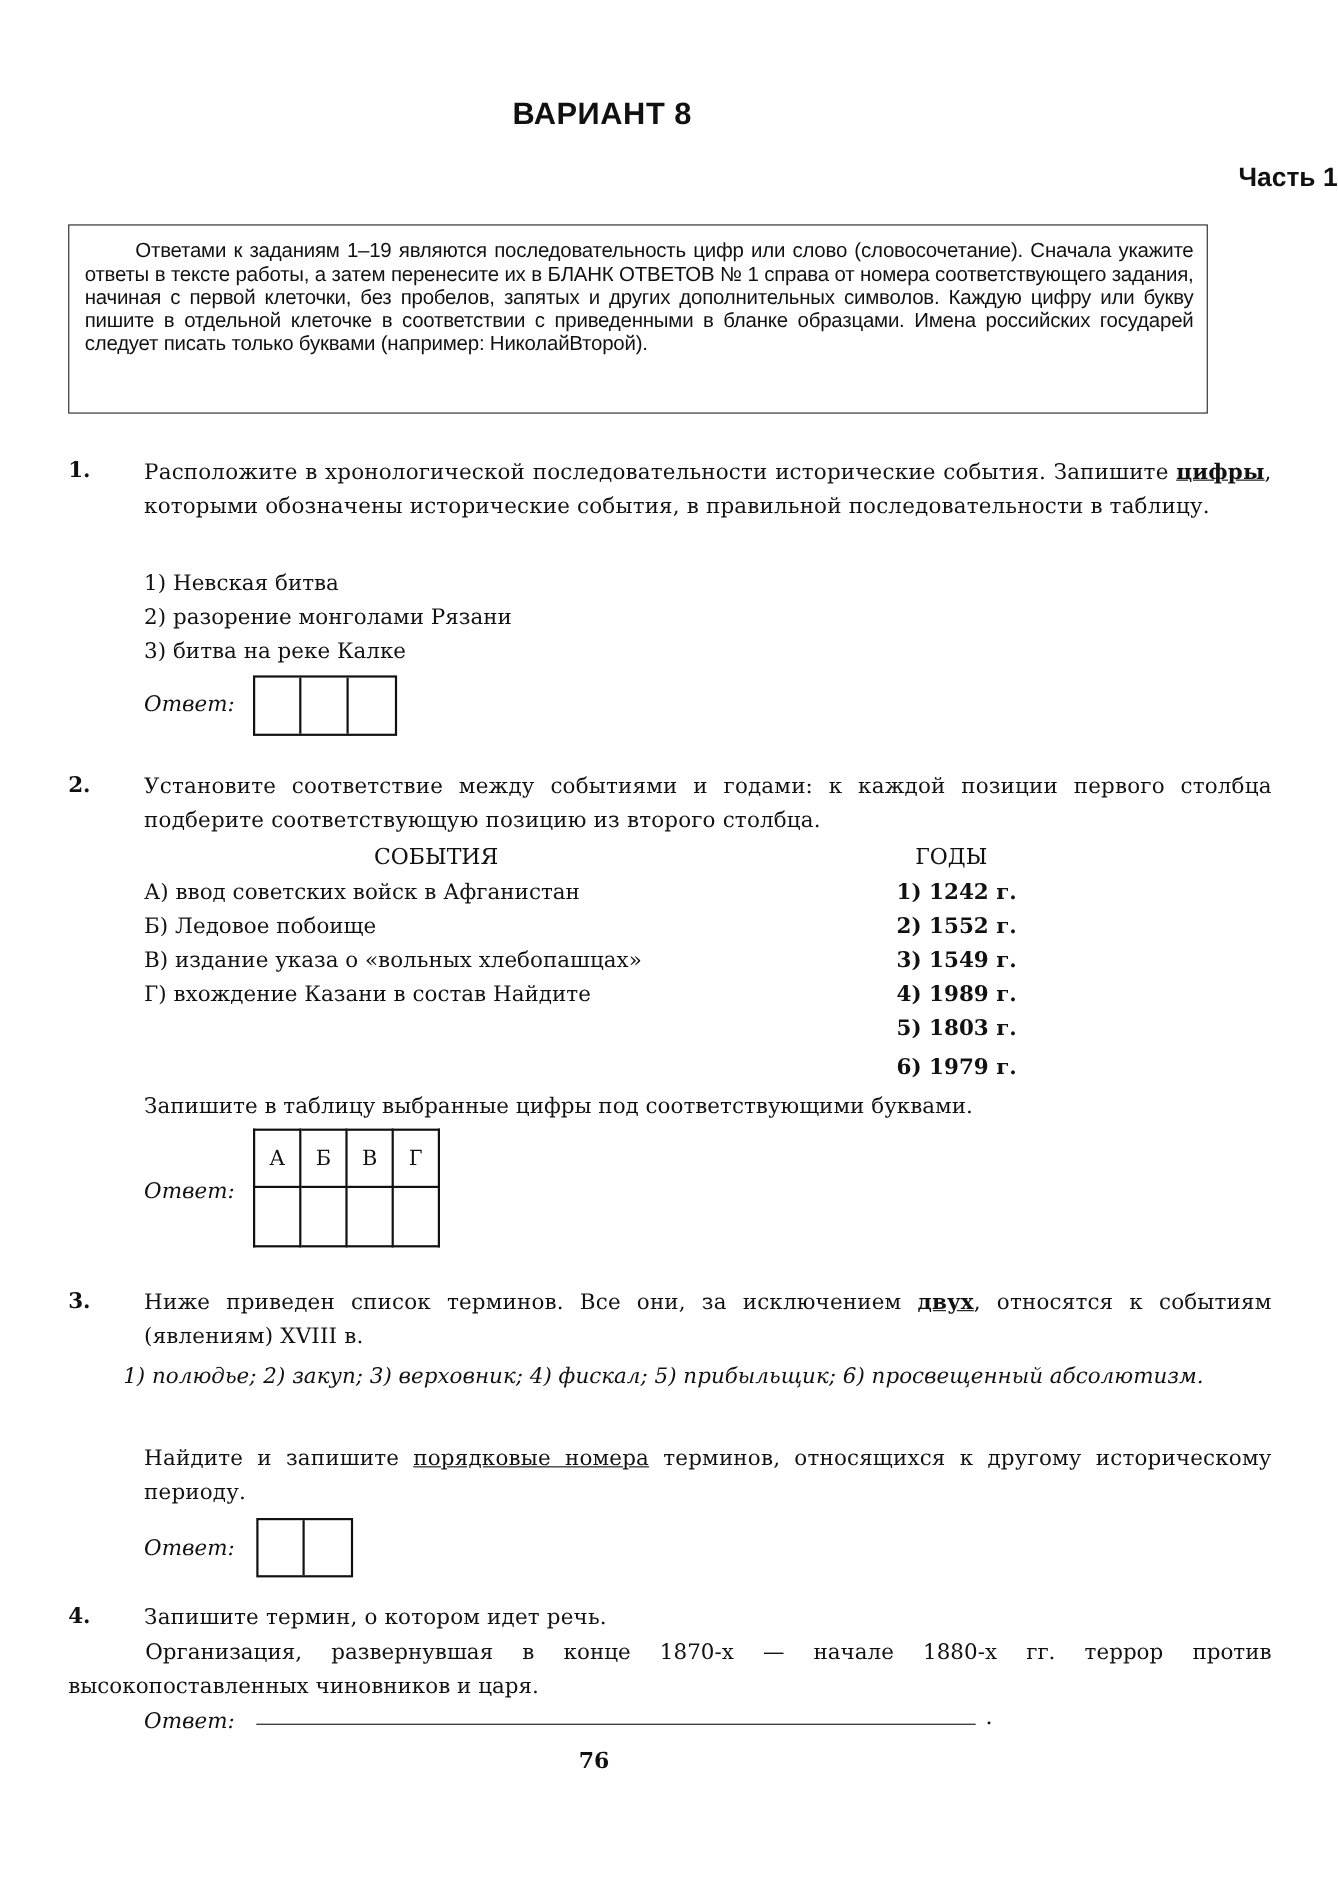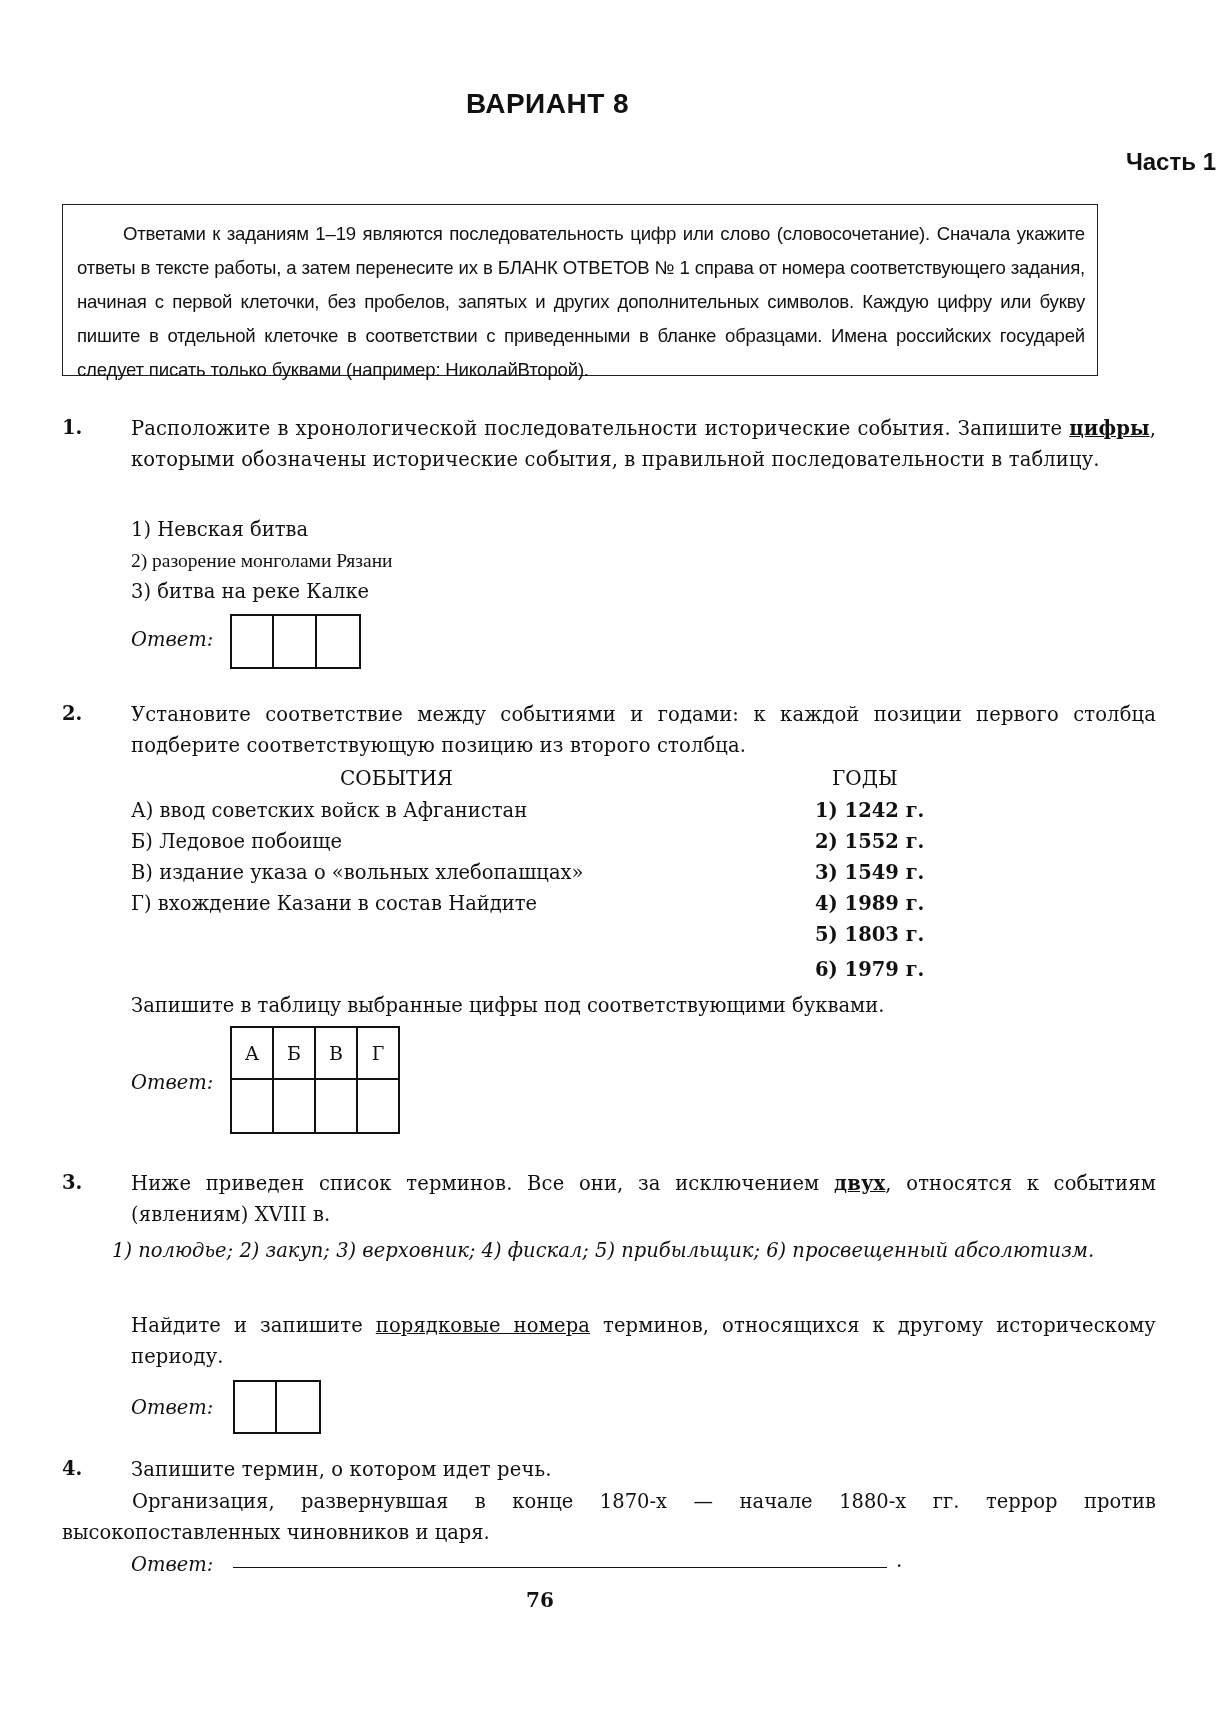--- a/index.html
+++ b/index.html
@@ -4,21 +4,21 @@
 <style>
   html, body { margin: 0; padding: 0; background: #ffffff; }
   body { width: 1216px; height: 1712px; position: relative; overflow: hidden; color: #111; }
   .page { position: absolute; left: 0; top: 0; width: 1216px; height: 1712px; }
   .sans { font-family: "Liberation Sans", "DejaVu Sans", sans-serif; }
   .serif { font-family: "DejaVu Serif", "Liberation Serif", serif; }
 
   .title { position: absolute; top: 88px; left: 0; width: 1095px; text-align: center; font-size: 28px; font-weight: bold; letter-spacing: 0.5px; }
   .subtitle { position: absolute; top: 148px; left: 0; width: 1216px; text-align: right; font-size: 24px; font-weight: bold; }
 
-  .instructions { position: absolute; left: 62px; top: 204px; width: 1036px; height: 172px; border: 1.5px solid #222; box-sizing: border-box; padding: 12px 12px 8px 14px; font-size: 18.6px; line-height: 34px; text-align: justify; letter-spacing: -0.2px; }
+  .instructions { position: absolute; left: 62px; top: 204px; width: 1036px; height: 172px; border: 1.5px solid #222; box-sizing: border-box; padding: 12px 12px 8px 14px; font-size: 18.6px; line-height: 21px; text-align: justify; letter-spacing: -0.2px; }
   .instructions p { margin: 0; text-indent: 46px; }
   .task-num { position: absolute; left: 62px; font-size: 19.5px; font-weight: bold; }
   .task-text { position: absolute; left: 131px; width: 1025px; font-size: 19.5px; line-height: 31px; text-align: justify; letter-spacing: 0.15px; }
   .task-text p { margin: 0; }
   .u { text-decoration: underline; font-weight: bold; }
   .u-plain { text-decoration: underline; }
 
   .option { position: absolute; left: 131px; font-size: 19.5px; line-height: 31px; }
   .answer-label { position: absolute; left: 131px; font-size: 19.5px; font-style: italic; }
 
@@ -51,21 +51,21 @@
   <div class="instructions sans">
     <p>Ответами к заданиям 1–19 являются последовательность цифр или слово (словосочетание). Сначала укажите ответы в тексте работы, а затем перенесите их в БЛАНК ОТВЕТОВ № 1 справа от номера соответствующего задания, начиная с первой клеточки, без пробелов, запятых и других дополнительных символов. Каждую цифру или букву пишите в отдельной клеточке в соответствии с приведенными в бланке образцами. Имена российских государей следует писать только буквами (например: НиколайВторой).</p>
   </div>
 
   <div>
     <div class="task-num serif" style="top:416px;">1.</div>
     <div class="task-text serif" style="top:413px;">
       <p><span>Расположите в хронологической последовательности исторические события. Запишите </span><span class="u">цифры</span><span>, которыми обозначены исторические события, в правильной последовательности в таблицу.</span></p>
     </div>
     <div class="option serif" style="top:514px;">1)  Невская битва</div>
-    <div class="option serif" style="top:545px;font-family:Liberation Serif, serif;">2)  разорение монголами Рязани</div>
+    <div class="option serif" style="top:545px;">2)  разорение монголами Рязани</div>
     <div class="option serif" style="top:576px;">3)  битва на реке Калке</div>
     <div class="answer-label serif" style="top:628px;">Ответ:</div>
     <div class="cells" style="left:230px; top:614px; width:131px; height:55px;">
       <div class="cell" style="width:43px;"></div>
       <div class="cell" style="width:43px;"></div>
       <div class="cell" style="width:43px;"></div>
     </div>
   </div>
 
   <div>

